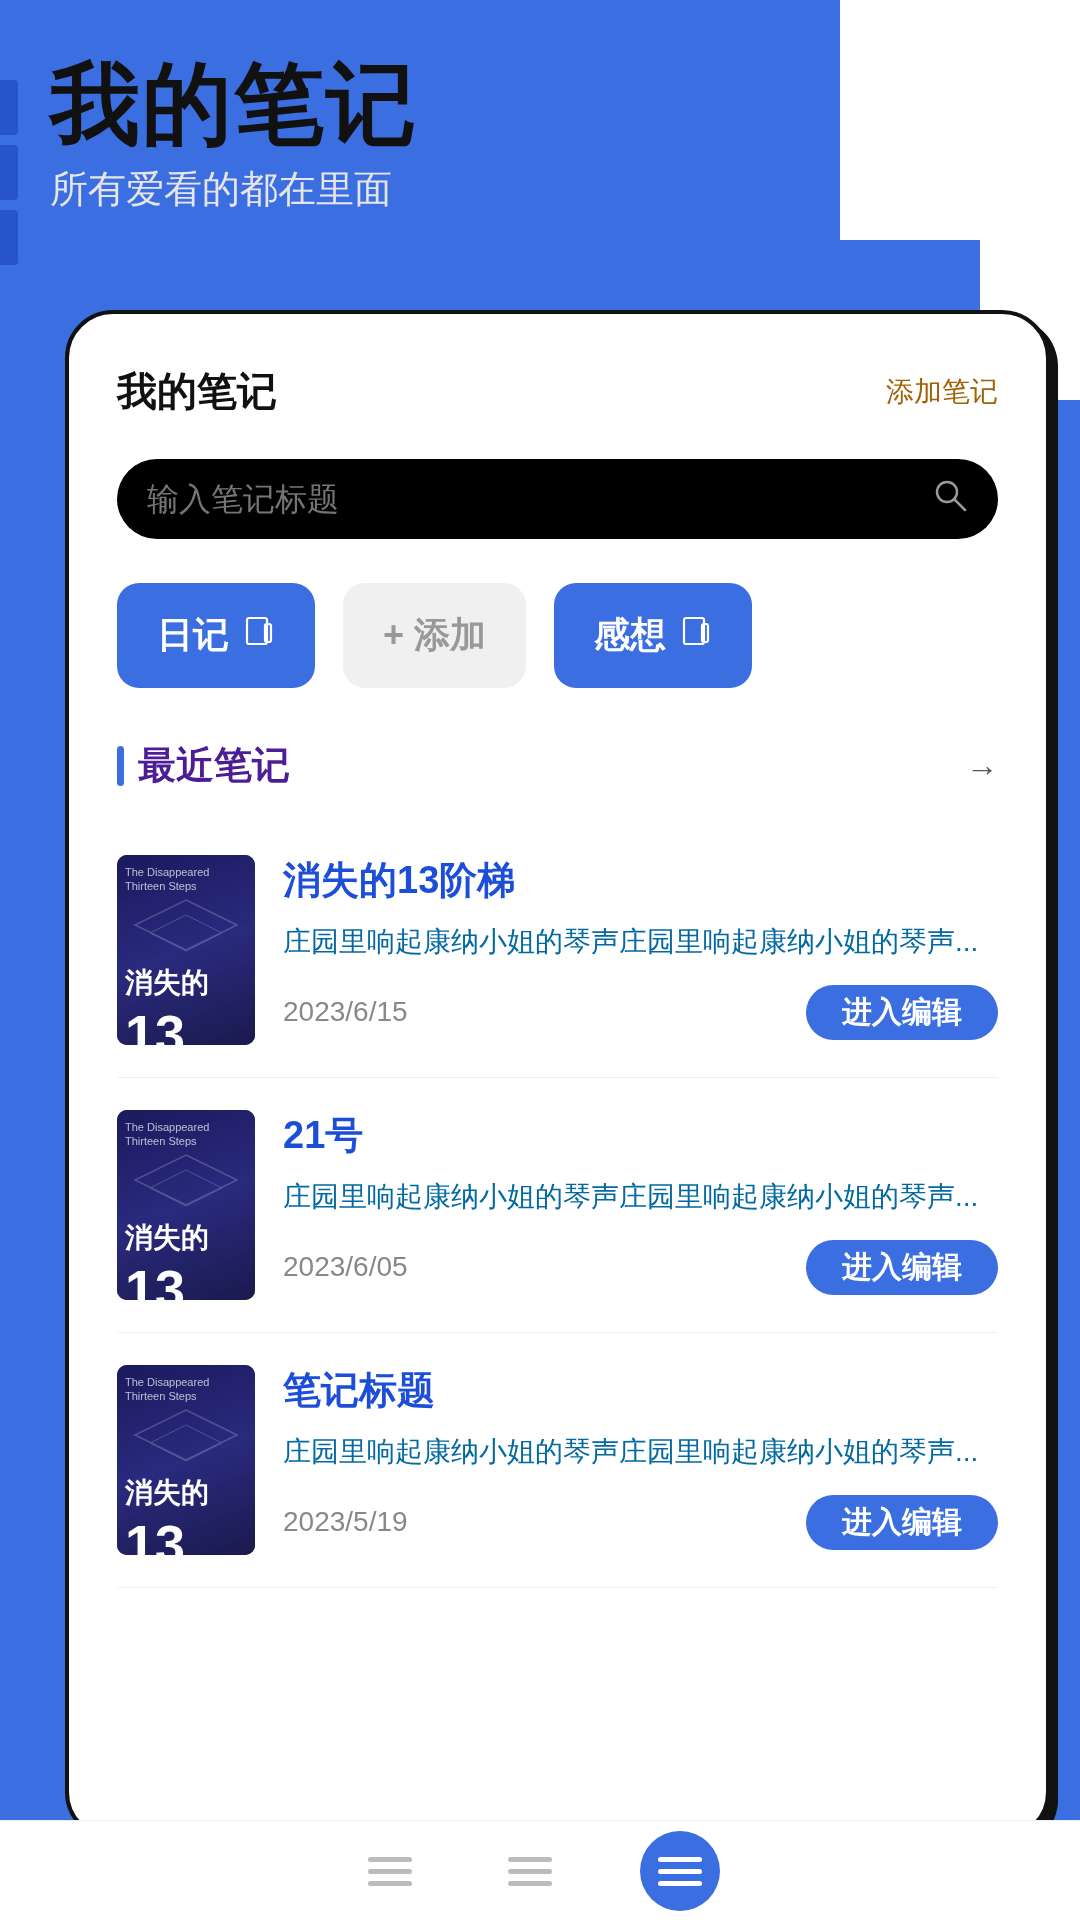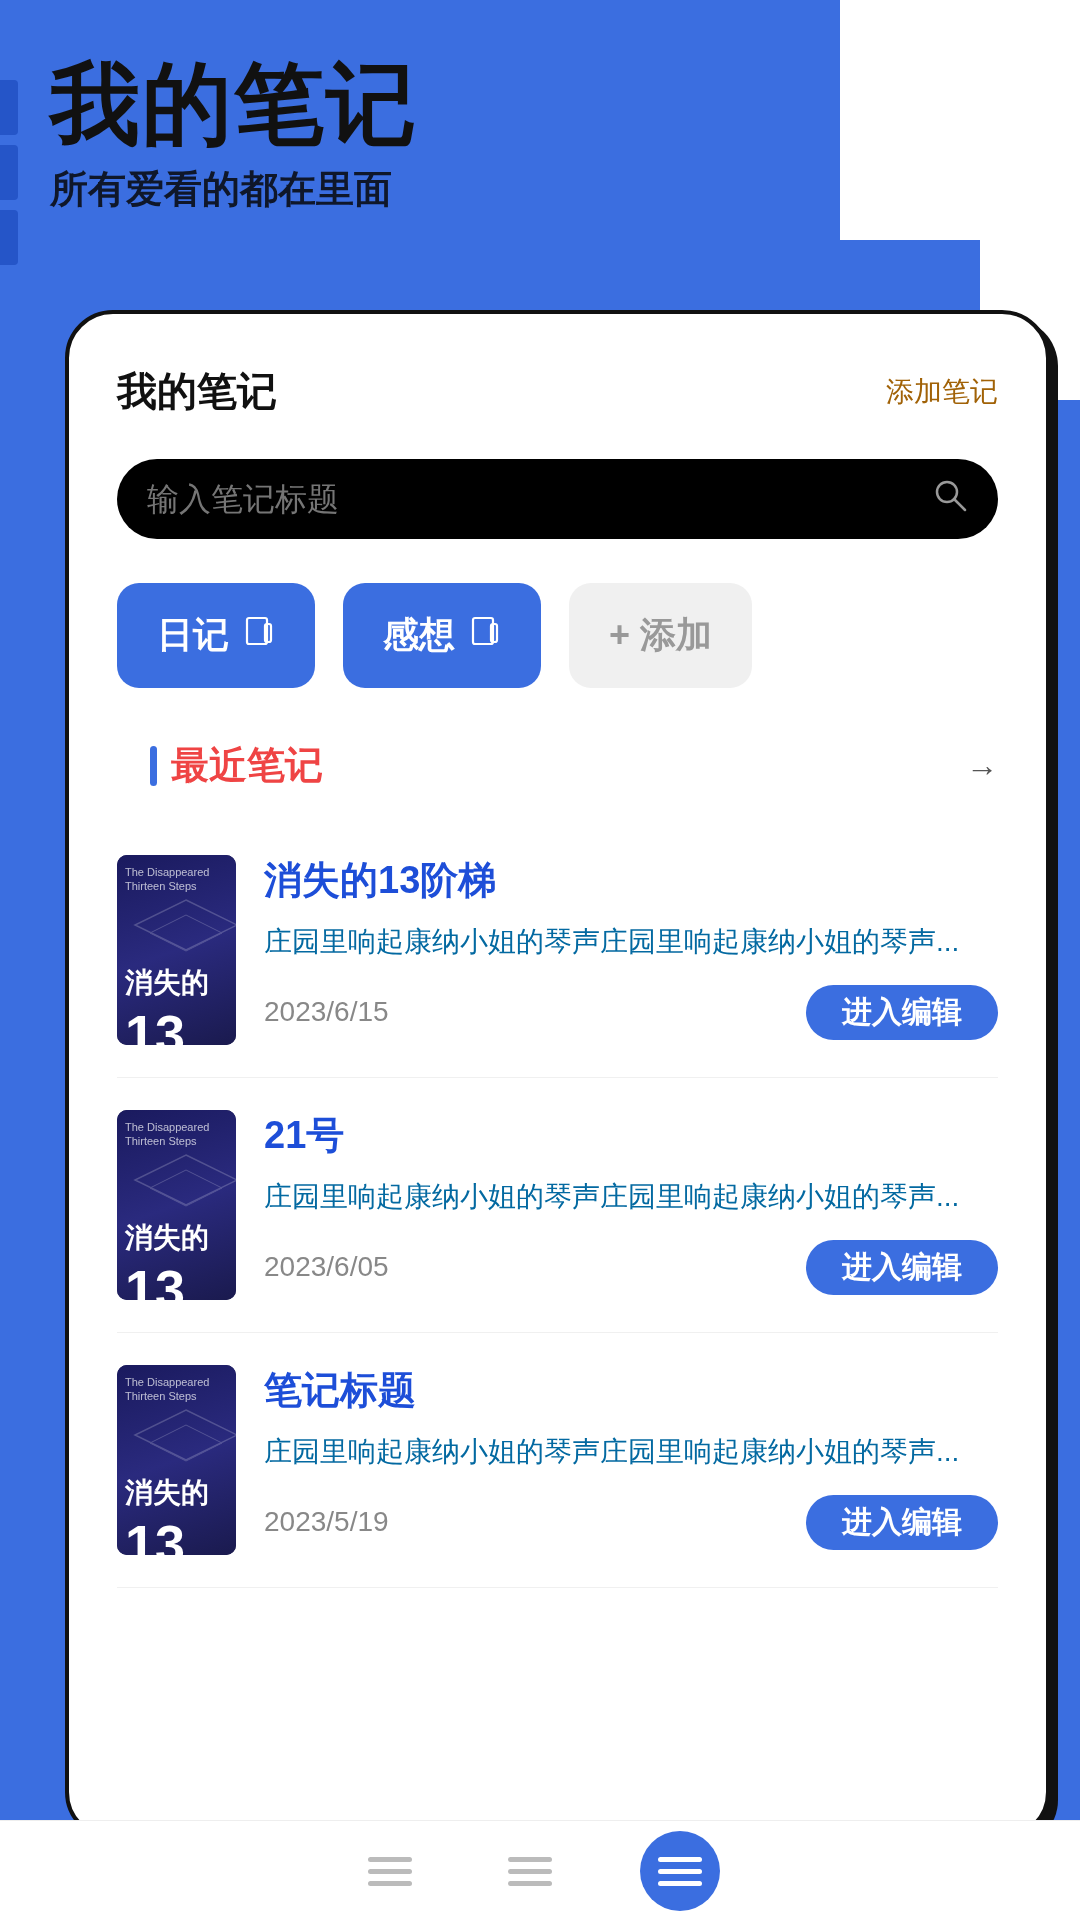--- a/index.html
+++ b/index.html
@@ -49,23 +49,23 @@
     }
     .main-title {
       font-size: 90px;
       font-weight: 900;
       color: #111;
       letter-spacing: 2px;
       line-height: 1.1;
     }
     .sub-title {
       font-size: 38px;
-      color: #0f172a;
+      color: #e5e5e5;
       margin-top: 10px;
-      font-weight: 700;
+      font-weight: 400;
     }
 
     
     .phone-card {
       position: absolute;
       top: 310px;
       left: 65px;
       right: 30px;
       bottom: 80px;
       background: white;
@@ -159,22 +159,21 @@
       align-items: center;
       justify-content: space-between;
       margin-bottom: 32px;
     }
     .section-title {
       display: flex;
       align-items: center;
       gap: 14px;
       font-size: 38px;
       font-weight: 700;
-      color: #ef4444;
-      margin-left: 33px;
+      color: #4c1d95;
     }
     .section-title-bar {
       width: 7px;
       height: 40px;
       background: #3B6EE0;
       border-radius: 4px;
     }
     .section-arrow {
       font-size: 32px;
       color: #555;
@@ -182,21 +181,21 @@
 
     
     .note-item {
       display: flex;
       align-items: flex-start;
       gap: 28px;
       padding: 32px 0;
       border-bottom: 1px solid #F0F0F0;
     }
     .note-cover {
-      width: 119px;
+      width: 138px;
       height: 190px;
       border-radius: 10px;
       overflow: hidden;
       flex-shrink: 0;
       position: relative;
       background: #1a1a4e;
     }
     
     .book-cover-inner {
       width: 100%;
@@ -347,31 +346,31 @@
     <div class="category-tabs">
       <div class="cat-tab cat-tab-active">
         <span>日记</span>
         <span class="cat-tab-icon">
           <svg width="32" height="32" viewBox="0 0 32 32" fill="none">
             <rect x="4" y="2" width="20" height="26" rx="2" stroke="white" stroke-width="2.2"></rect>
             <rect x="22" y="8" width="6" height="18" rx="2" stroke="white" stroke-width="2.2"></rect>
           </svg>
         </span>
       </div>
+      <div class="cat-tab cat-tab-add">
+        <span>+ 添加</span>
+      </div>
       <div class="cat-tab cat-tab-active">
         <span>感想</span>
         <span class="cat-tab-icon">
           <svg width="32" height="32" viewBox="0 0 32 32" fill="none">
             <rect x="4" y="2" width="20" height="26" rx="2" stroke="white" stroke-width="2.2"></rect>
             <rect x="22" y="8" width="6" height="18" rx="2" stroke="white" stroke-width="2.2"></rect>
           </svg>
         </span>
-      </div>
-      <div class="cat-tab cat-tab-add">
-        <span>+ 添加</span>
       </div>
     </div>
 
     <div class="section-header">
       <div class="section-title">
         <div class="section-title-bar"></div>
         <span>最近笔记</span>
       </div>
       <span class="section-arrow">→</span>
     </div>

